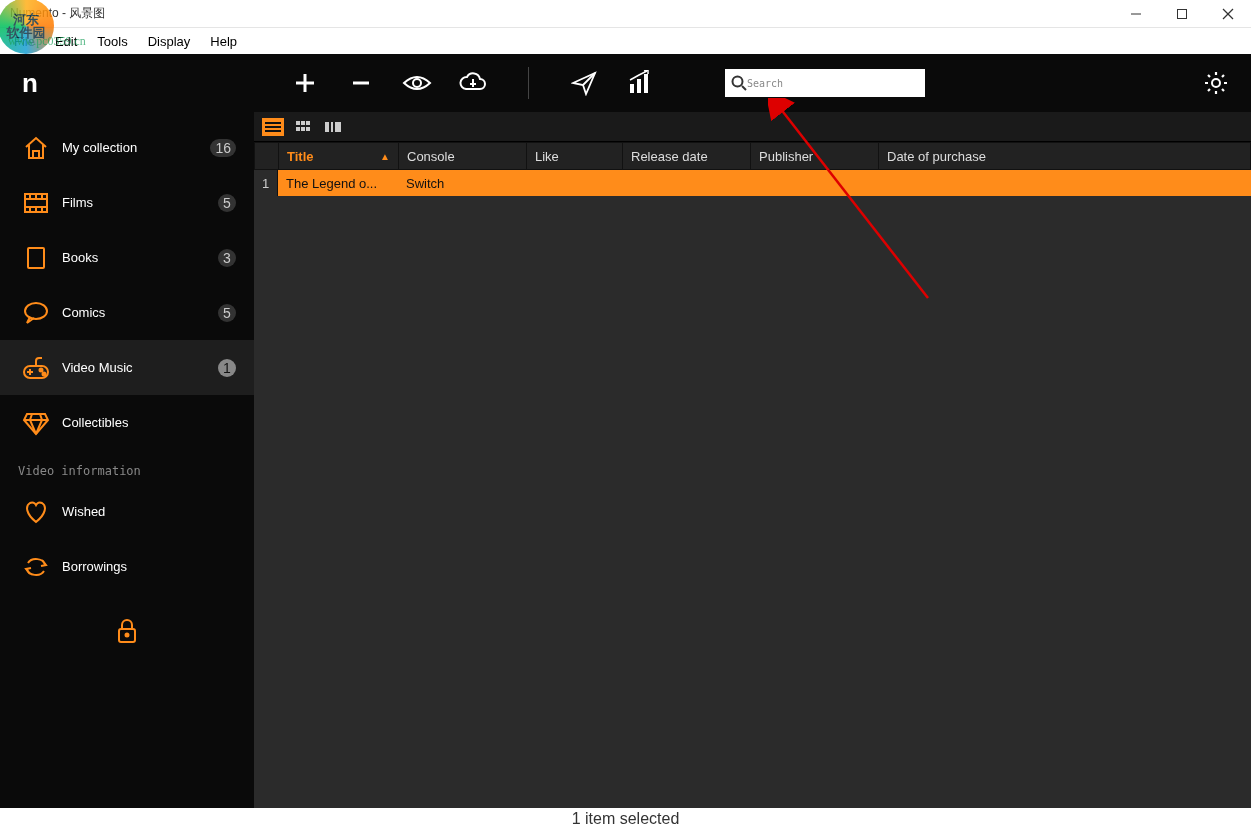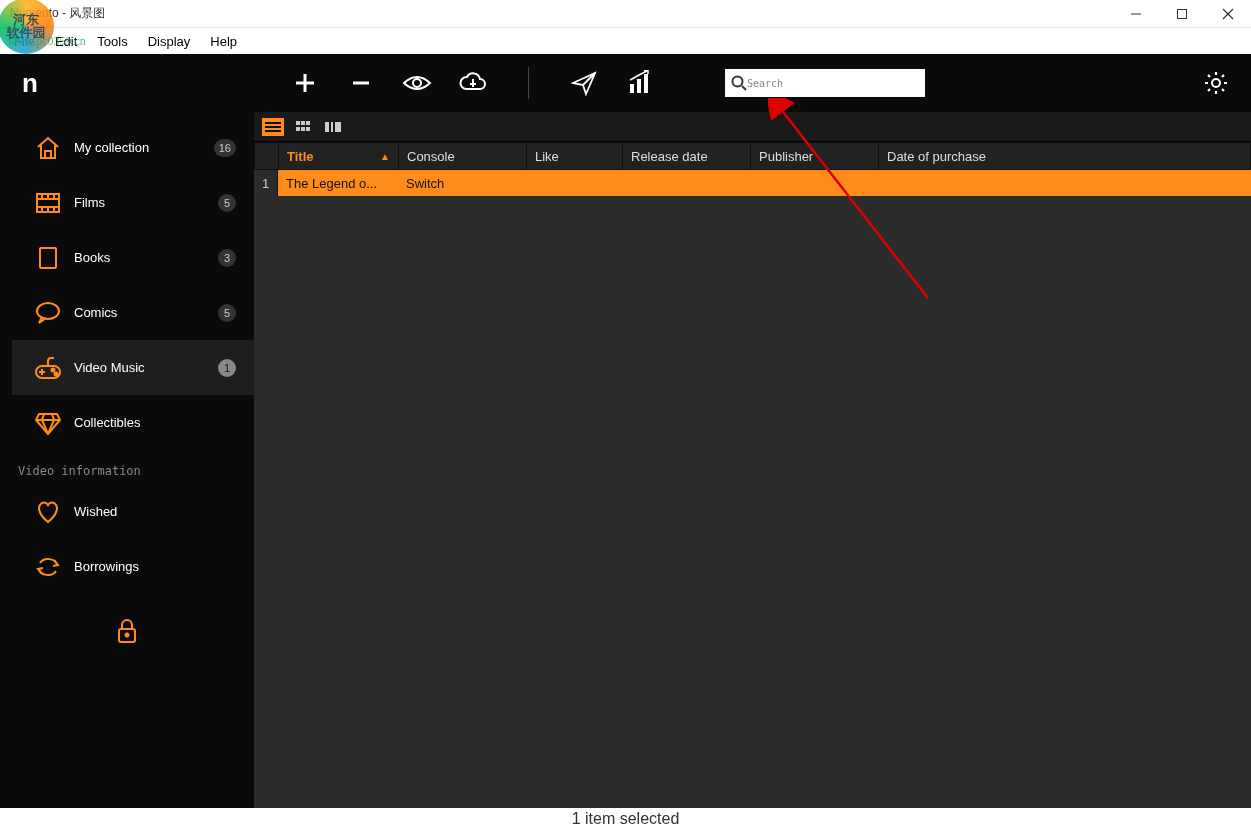--- a/index.html
+++ b/index.html
@@ -27,26 +27,26 @@
 .search-box { margin-left:70px; width:200px; height:28px; background:#fff; display:flex; align-items:center; padding:0 6px; }
 .search-box input { flex:1; border:none; outline:none; font-size:10px; color:#888; background:transparent; font-family:monospace; }
 .search-box input::placeholder{color:#888;}
 .gear { margin-left:auto; }
 
 
 .body { flex:1; display:flex; min-height:0; }
 
 
 .sidebar { width:254px; background:#0a0a0a; padding-top:8px; overflow-y:auto; }
-.side-item { display:flex; align-items:center; height:55px; padding:0 18px; color:#fff; font-size:13px; font-family:monospace; position:relative;margin-left:12px; }
+.side-item { display:flex; align-items:center; height:55px; padding:0 18px; color:#fff; font-size:13px; font-family:monospace; position:relative; }
 .side-item.active { background:#1e1e1e; }
 .side-icon { width:36px; height:30px; display:flex; align-items:center; justify-content:center; }
 .side-icon svg { stroke:#ff8c1a; }
 .side-label { margin-left:8px; flex:1; }
-.side-count { background:#333; color:#ccc; border-radius:9px; min-width:18px; height:18px; display:flex; align-items:center; justify-content:center; font-size:11px; padding:0 5px; }
+.side-count { background:#333; color:#ccc; border-radius:9px; min-width:18px; height:18px; display:flex; align-items:center; justify-content:center; font-size:14px; padding:0 5px; }
 .side-item.active .side-count { background:#888; color:#111; }
 .side-section { padding:14px 18px 6px; color:#888; font-size:12px; font-family:monospace; }
 .lock-row { display:flex; justify-content:center; padding:24px 0; }
 
 
 .content { flex:1; display:flex; flex-direction:column; background:#2b2b2b; }
 .viewbar { height:30px; background:#1a1a1a; display:flex; align-items:center; padding:0 8px; gap:8px; border-bottom:1px solid #000; }
 .view-btn { width:22px; height:18px; display:flex; align-items:center; justify-content:center; }
 .view-btn.on { background:#ff8c1a; }
 

